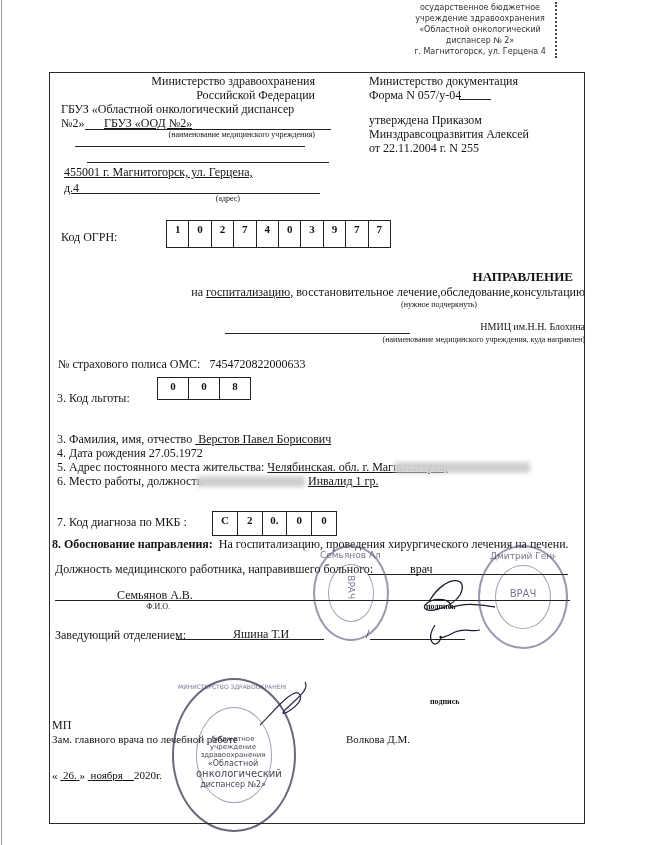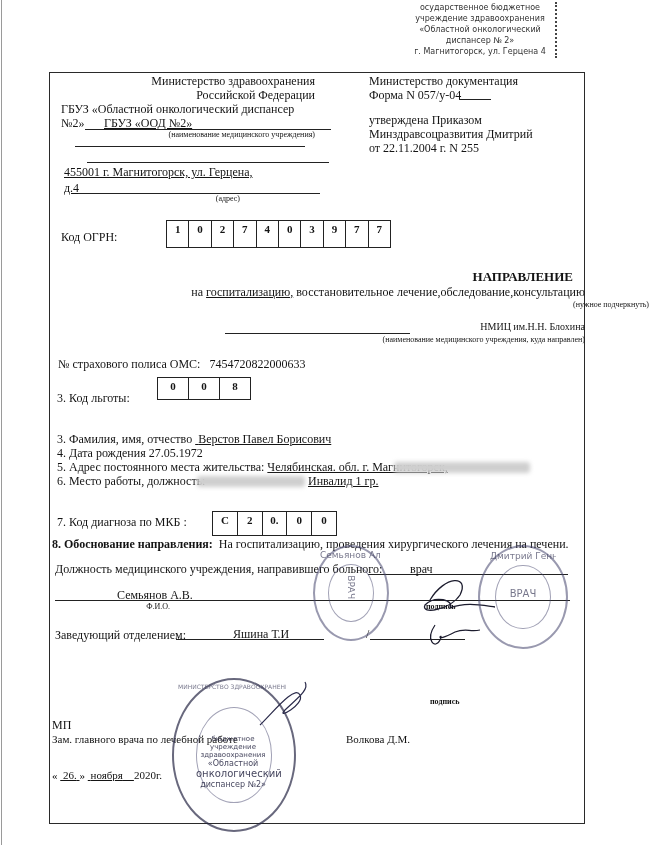--- a/index.html
+++ b/index.html
@@ -80,21 +80,21 @@
 <div class="abs f12 u" style="left:64px; top:181px;">д.4</div>
 <div class="line" style="left:78px; top:193px; width:242px;"></div>
 <div class="abs f8 center" style="left:180px; top:194px; width:60px;">(адрес)</div>
 
 <div class="abs f12" style="left:369px; top:74px;">Министерство документация</div>
 <div class="abs f12" style="left:369px; top:88px;">
   <span>Форма N 057/у-04</span>
 </div>
 <div class="line" style="left:459px; top:99px; width:32px;"></div>
 <div class="abs f12" style="left:369px; top:113px;">утверждена Приказом</div>
-<div class="abs f12" style="left:369px; top:127px;">Минздравсоцразвития Дмитрий</div>
+<div class="abs f12" style="left:369px; top:127px;">Минздравсоцразвития Алексей</div>
 <div class="abs f12" style="left:369px; top:141px;">от 22.11.2004 г. N 255</div>
 
 <div class="abs f12" style="left:61px; top:230px;">Код ОГРН:</div>
 <div class="boxes" style="left:166px; top:220px; height:26px;">
   <div class="cell" style="width:22.4px;">1</div>
   <div class="cell" style="width:22.4px;">0</div>
   <div class="cell" style="width:22.4px;">2</div>
   <div class="cell" style="width:22.4px;">7</div>
   <div class="cell" style="width:22.4px;">4</div>
   <div class="cell" style="width:22.4px;">0</div>
@@ -102,21 +102,21 @@
   <div class="cell" style="width:22.4px;">9</div>
   <div class="cell" style="width:22.4px;">7</div>
   <div class="cell" style="width:22.4px;">7</div>
 </div>
 
 <div class="abs bold center" style="left:49px; top:269px; width:524px; font-size:13px;">НАПРАВЛЕНИЕ</div>
 <div class="abs f12 center" style="left:49px; top:285px; width:536px;">
   <span>на</span>
   <span class="u">госпитализацию,</span><span> восстановительное лечение,обследование,консультацию</span>
 </div>
-<div class="abs f8 center" style="left:49px; top:300px; width:600px;">(нужное подчеркнуть)</div>
+<div class="abs f8 center" style="left:49px; top:300px; width:428px;">(нужное подчеркнуть)</div>
 <div class="abs f10 center" style="left:49px; top:321px; width:536px;">НМИЦ им.Н.Н. Блохина</div>
 <div class="line" style="left:225px; top:333px; width:185px;"></div>
 <div class="abs f8 center" style="left:49px; top:335px; width:536px;">(наименование медицинского учреждения, куда направлен)</div>
 
 <div class="abs f12" style="left:58px; top:357px;">
   <span>№ страхового полиса ОМС:</span>&nbsp;&nbsp;
   <span>7454720822000633</span>
 </div>
 
 <div class="abs f12" style="left:57px; top:391px;">3. Код льготы:</div>
@@ -152,21 +152,21 @@
   <div class="cell" style="width:24.8px;">0.</div>
   <div class="cell" style="width:24.8px;">0</div>
   <div class="cell" style="width:24.8px;">0</div>
 </div>
 
 <div class="abs f12" style="left:52px; top:537px;">
   <span class="bold">8. Обоснование направления:</span>&nbsp;
   <span>На госпитализацию, проведения хирургического лечения на печени.</span>
 </div>
 
-<div class="abs f12" style="left:55px; top:562px;">Должность медицинского учреждения, направившего больного:</div>
+<div class="abs f12" style="left:55px; top:562px;">Должность медицинского работника, направившего больного:</div>
 <div class="line" style="left:368px; top:574px; width:200px;"></div>
 <div class="abs f12" style="left:410px; top:562px;">врач</div>
 
 <div class="abs f12 u" style="left:117px; top:588px;">Семьянов А.В.</div>
 <div class="line" style="left:55px; top:600px; width:515px;"></div>
 <div class="abs f8 center" style="left:130px; top:602px; width:40px;">Ф.И.О.</div>
 <div class="abs f8 bold" style="left:426px; top:602px;">подпись</div>
 
 <div class="abs f12" style="left:55px; top:628px;">Заведующий отделением:</div>
 <div class="line" style="left:176px; top:639px; width:148px;"></div>

